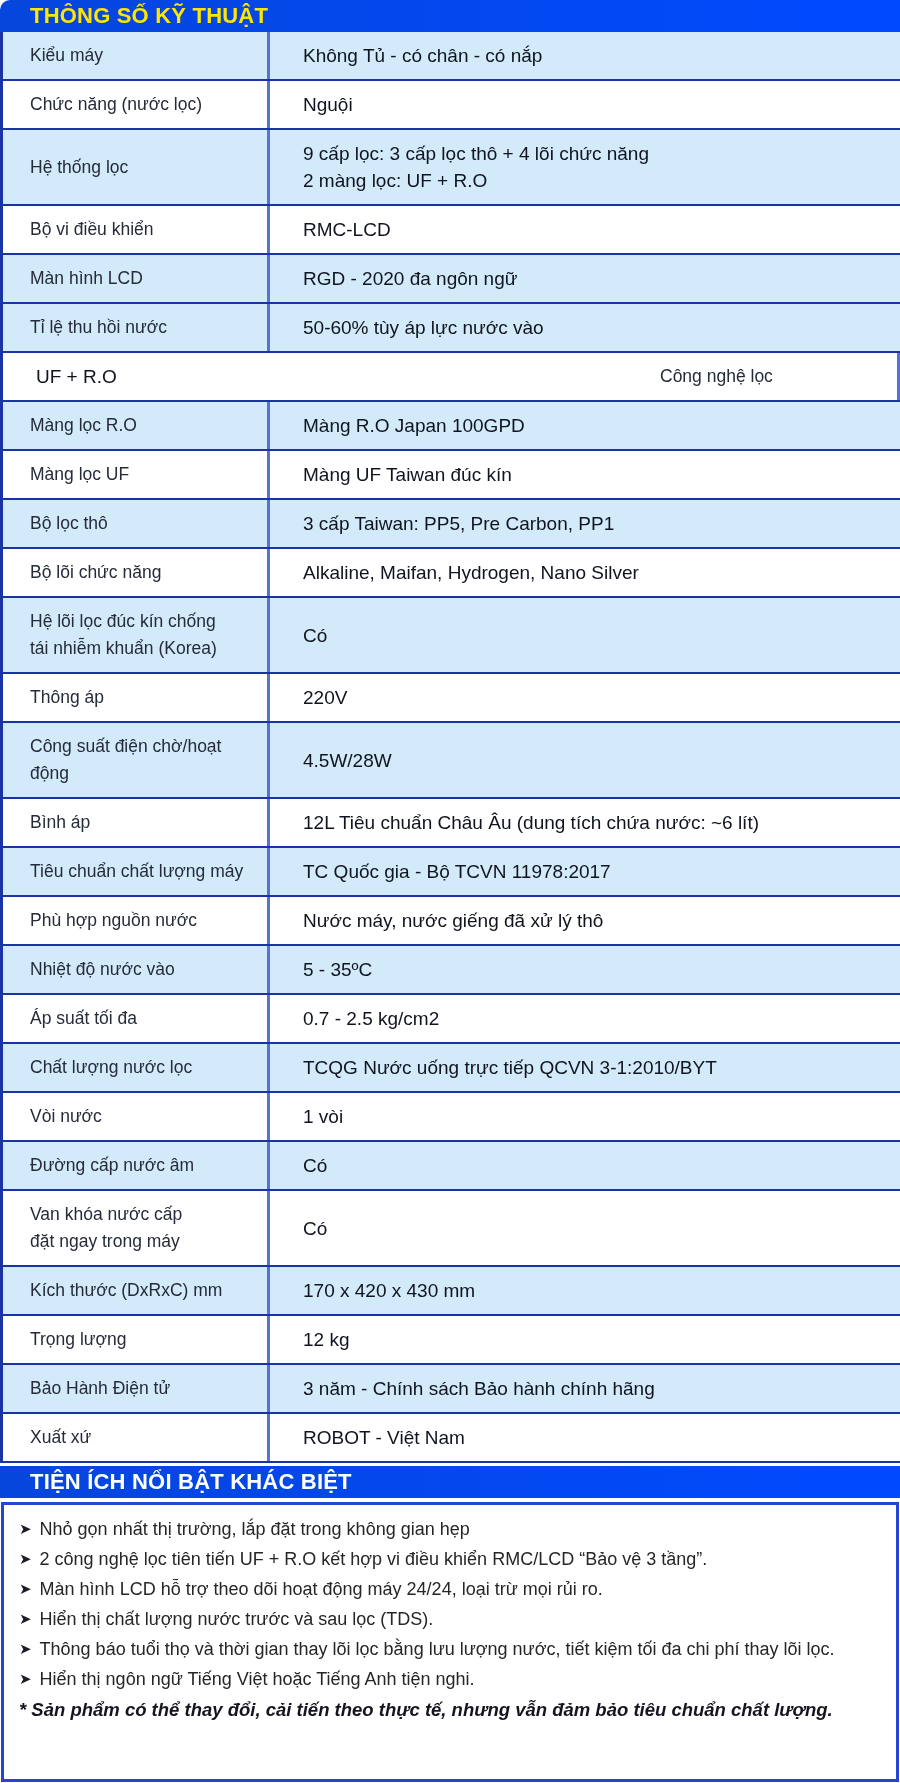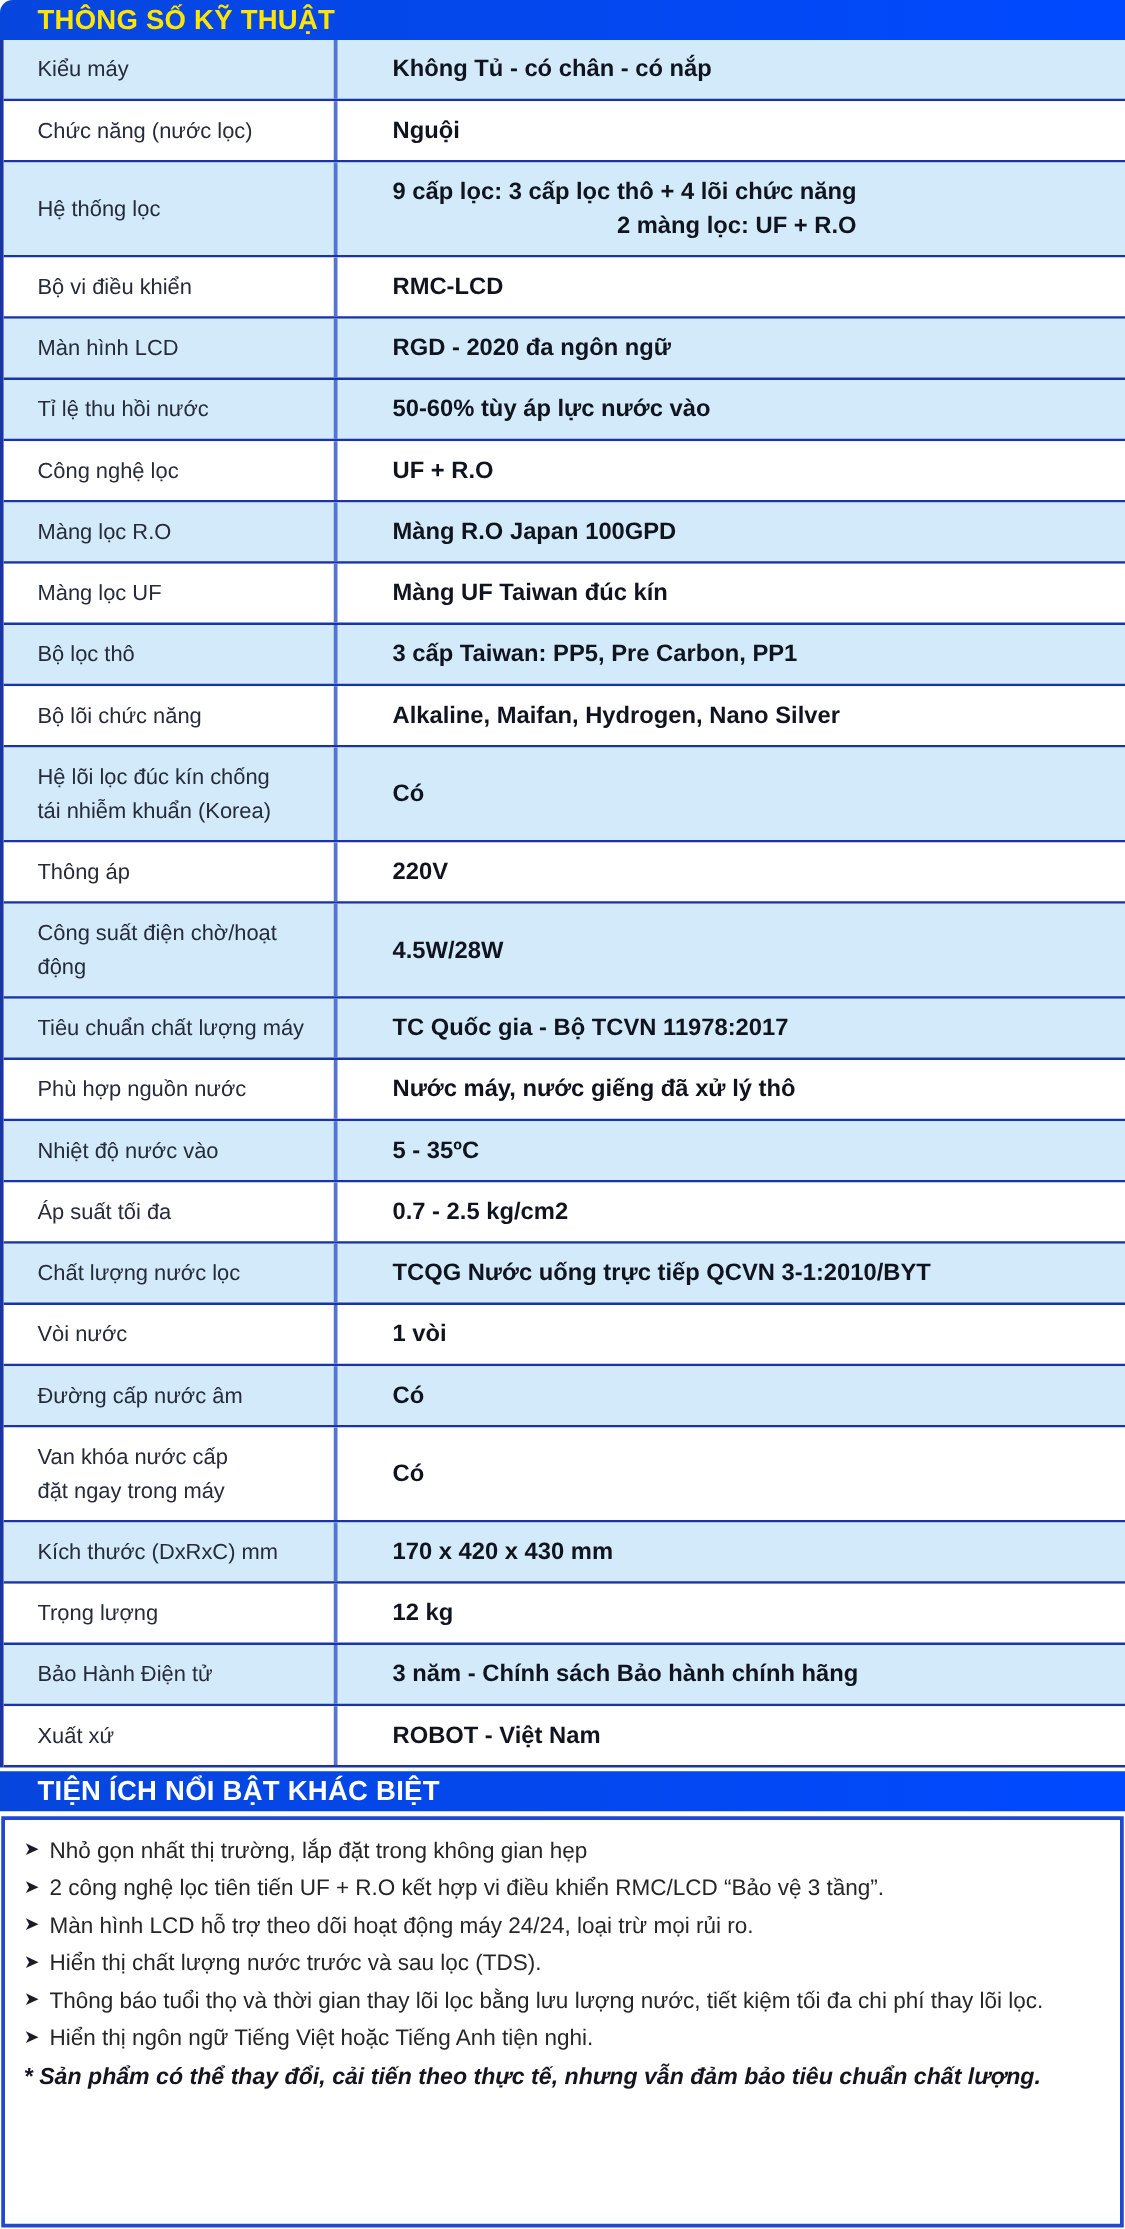--- a/index.html
+++ b/index.html
@@ -62,22 +62,22 @@
     line-height:27px;
   }
   .cell.label{
     width:267px;flex:0 0 267px;
     padding-left:27px;padding-right:10px;
     border-right:3px solid var(--divider);
     font-size:17.5px;color:var(--label-color);
   }
   .cell.value{
     flex:1 1 auto;
-    padding-left:44px;padding-right:12px;
-    font-size:19px;font-weight:bold;color:var(--value-color);text-align:right;
+    padding-left:33px;padding-right:12px;
+    font-size:19px;font-weight:normal;color:var(--value-color);
   }
 
   
   .features-box{
     margin:4px 1px 1px 1px;
     border:3px solid var(--box-border);
     background:#fff;
     padding:9px 14px 6px 15px;
     flex:1 1 auto;
   }
@@ -132,22 +132,22 @@
     <div class="cell value">RGD - 2020 đa ngôn ngữ</div>
   </div>
 
 
   <div class="row alt">
     <div class="cell label">Tỉ lệ thu hồi nước</div>
     <div class="cell value">50-60% tùy áp lực nước vào</div>
   </div>
 
   <div class="row">
+    <div class="cell value">UF + R.O</div>
     <div class="cell label">Công nghệ lọc</div>
-    <div class="cell value">UF + R.O</div>
   </div>
 
   <div class="row alt">
     <div class="cell label">Màng lọc R.O</div>
     <div class="cell value">Màng R.O Japan 100GPD</div>
   </div>
 
   <div class="row">
     <div class="cell label">Màng lọc UF</div>
     <div class="cell value">Màng UF Taiwan đúc kín</div>
@@ -172,20 +172,24 @@
   <div class="row">
     <div class="cell label">Thông áp</div>
     <div class="cell value">220V</div>
   </div>
 
   <div class="row alt">
     <div class="cell label">Công suất điện chờ/hoạt động</div>
     <div class="cell value">4.5W/28W</div>
   </div>
 
+  <div class="row">
+    <div class="cell label">Bình áp</div>
+    <div class="cell value">12L Tiêu chuẩn Châu Âu (dung tích chứa nước: ~6 lít)</div>
+  </div>
 
   <div class="row alt">
     <div class="cell label">Tiêu chuẩn chất lượng máy</div>
     <div class="cell value">TC Quốc gia - Bộ TCVN 11978:2017</div>
   </div>
 
   <div class="row">
     <div class="cell label">Phù hợp nguồn nước</div>
     <div class="cell value">Nước máy, nước giếng đã xử lý thô</div>
   </div>

